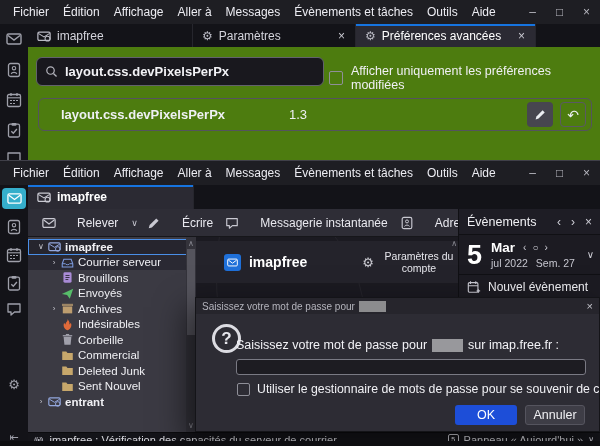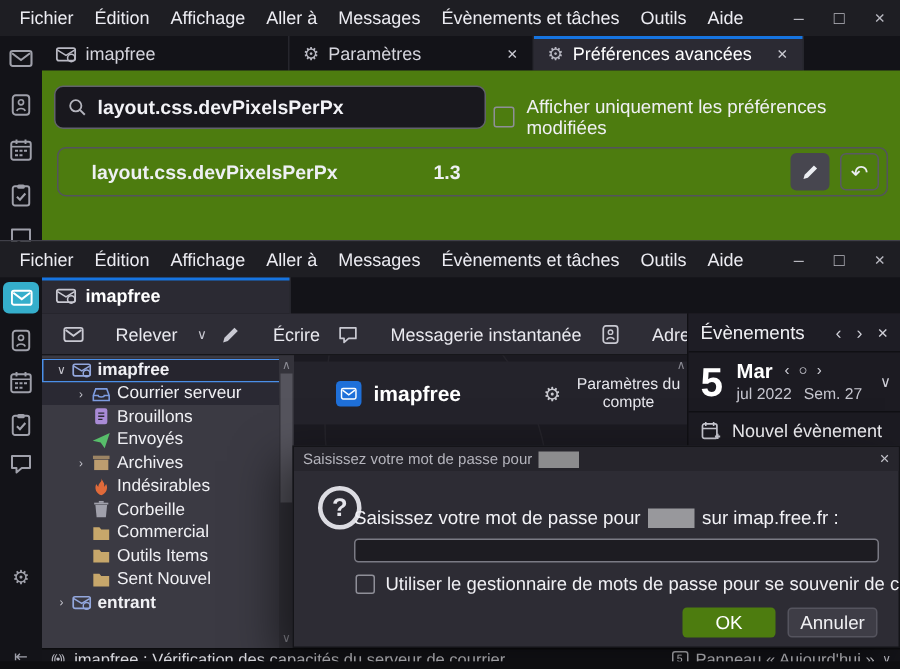--- a/index.html
+++ b/index.html
@@ -39,21 +39,21 @@
     border:1px solid #62626c; border-radius:6px; background:#19181e;
     display:flex; align-items:center; padding:0 8px; gap:7px; }
   .search-box svg { width:13px; height:13px; color:#b4b4bd; flex:none; }
   .search-box input { flex:1; background:transparent; border:none; outline:none;
     color:#f2f2f6; font-family:"Liberation Sans",sans-serif; font-size:13px; font-weight:700; }
   .chk { width:14px; height:14px; border:1px solid #8f8f98; border-radius:2px; background:transparent; flex:none; }
   .filter-check { position:absolute; left:301px; top:17px; display:flex; align-items:center; gap:8px; font-size:12.5px; color:#f0f0f4; }
   .pref-card { position:absolute; left:10px; top:51px; width:554px; height:33px;
     border:1px solid #54535e; border-radius:6px; display:flex; align-items:center; padding:0 5px 0 22px; }
   .pref-name { font-size:13px; font-weight:700; width:228px; }
-  .pref-value { font-size:13px; font-weight:700; }
+  .pref-value { font-size:13px; font-weight:400; }
   .pref-spacer { flex:1; }
   .icon-btn { width:26px; height:25px; border-radius:4px; display:flex; align-items:center; justify-content:center; color:#eceef2; }
   .edit-btn { background:#47464f; }
   .edit-btn svg { width:13px; height:13px; }
   .reset-btn { border:1px solid #5a5964; margin-left:7px; font-size:14px; }
 
   
   .w2 { top:160px; height:286px; border-top:1px solid #404049; }
   .w2 .spine { top:24px; height:262px; }
   .w2 .tabbar { height:24px; }
@@ -128,21 +128,21 @@
     font-size:12.5px; color:#f2f2f6; white-space:nowrap; }
   .dlg-input { position:absolute; left:40px; top:61px; width:350px; height:16px;
     background:#1d1c22; border:1px solid #7a7a84; border-radius:3px; color:#fff;
     font-family:"Liberation Sans",sans-serif; font-size:11px; padding:0 4px; outline:none; }
   .dlg-check { position:absolute; left:41px; top:84px; display:flex; align-items:center; gap:7px;
     font-size:12.3px; color:#f0f0f4; white-space:nowrap; }
   .dlg-check .chk { width:13px; height:13px; }
   .dlg-btns { position:absolute; right:14px; top:107px; display:flex; gap:8px; }
   .btn { height:20px; border-radius:3px; display:flex; align-items:center; justify-content:center;
     font-size:12.5px; }
-  .btn-ok { width:62px; background:#4d7c0f; color:#ffffff; }
+  .btn-ok { width:62px; background:#1d4ed8; color:#ffffff; }
   .btn-cancel { width:60px; background:#3e3d46; border:1px solid #55545e; color:#f0f0f3; }
 
   
   .statusbar { position:absolute; left:28px; right:0; bottom:0; height:14px; background:#141419;
     border-top:1px solid #0c0c0f; display:flex; align-items:center; padding:0 6px; gap:7px;
     font-size:11px; color:#d8d8de; }
   .bcast { font-size:8px; letter-spacing:-1px; color:#b9b9c2; }
   .sb-right { margin-left:auto; display:flex; align-items:center; gap:5px;text-decoration:underline; }
   .cal5 { width:11px; height:11px; border:1px solid #c9c9d0; border-radius:2px; font-size:7px;
     display:flex; align-items:center; justify-content:center; color:#e6e6ec; }
@@ -514,21 +514,21 @@
           <svg class="fic c-folder">
               <use href="#i-folder"></use>
             </svg>
           <span class="flabel">Commercial</span>
         </div>
         <div class="frow d1">
           <span class="twisty"></span>
           <svg class="fic c-folder">
               <use href="#i-folder"></use>
             </svg>
-          <span class="flabel">Outils Items</span>
+          <span class="flabel">Deleted Junk</span>
         </div>
         <div class="frow d1">
           <span class="twisty"></span>
           <svg class="fic c-folder">
               <use href="#i-folder"></use>
             </svg>
           <span class="flabel">Sent Nouvel</span>
         </div>
         <div class="frow d0">
           <span class="twisty">›</span>

